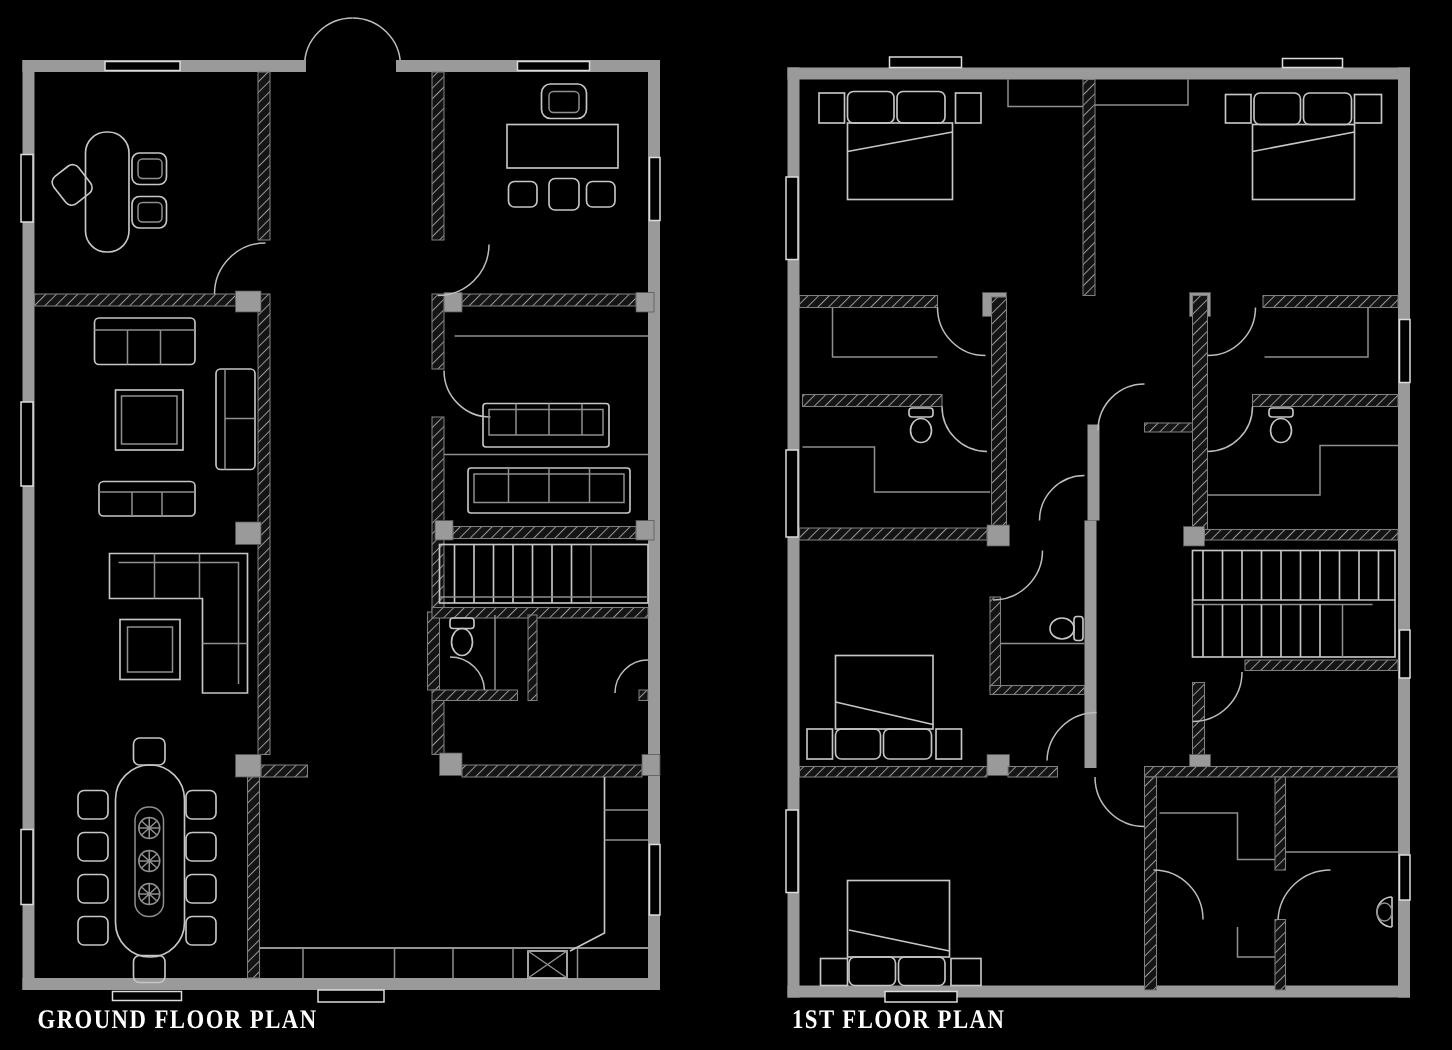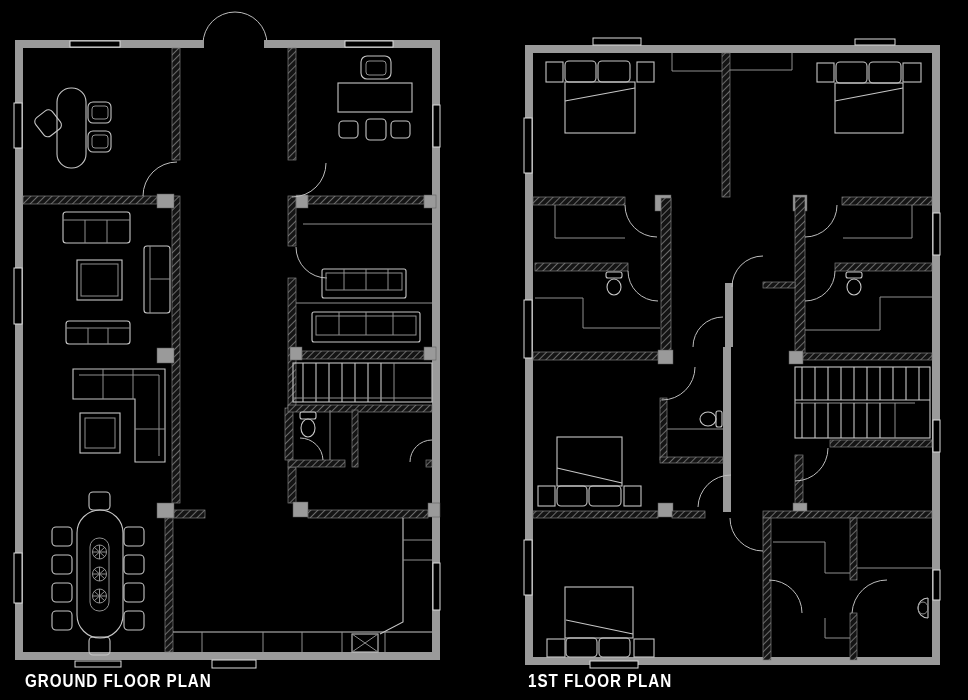--- a/index.html
+++ b/index.html
@@ -1,17 +1,17 @@
 <!DOCTYPE html>
 <html><head>
 <meta charset="utf-8">
 <style>
   html,body{margin:0;padding:0;background:#000;}
   .canvas{position:relative;width:968px;height:700px;background:#000;overflow:hidden;
-          font-family:Liberation Sans, sans-serif;}
+          font-family:Liberation Serif, serif;}
   .plan-label{position:absolute;color:#fff;font-weight:bold;font-size:16px;
               letter-spacing:1px;transform:scale(.95,1.12);transform-origin:left center;
               white-space:nowrap;}
   #label-ground{left:25px;top:672px;}
   #label-first{left:528px;top:672px;}
   svg{position:absolute;left:0;top:0;}
   .wall{fill:#9a9a9a;stroke:none;}
   .hw{fill:url(#hp);stroke:#7e7e7e;stroke-width:.7;}
   .col{fill:#9a9a9a;stroke:#555;stroke-width:.5;}
   .f{fill:none;stroke:#c6c6c6;stroke-width:1.1;}

